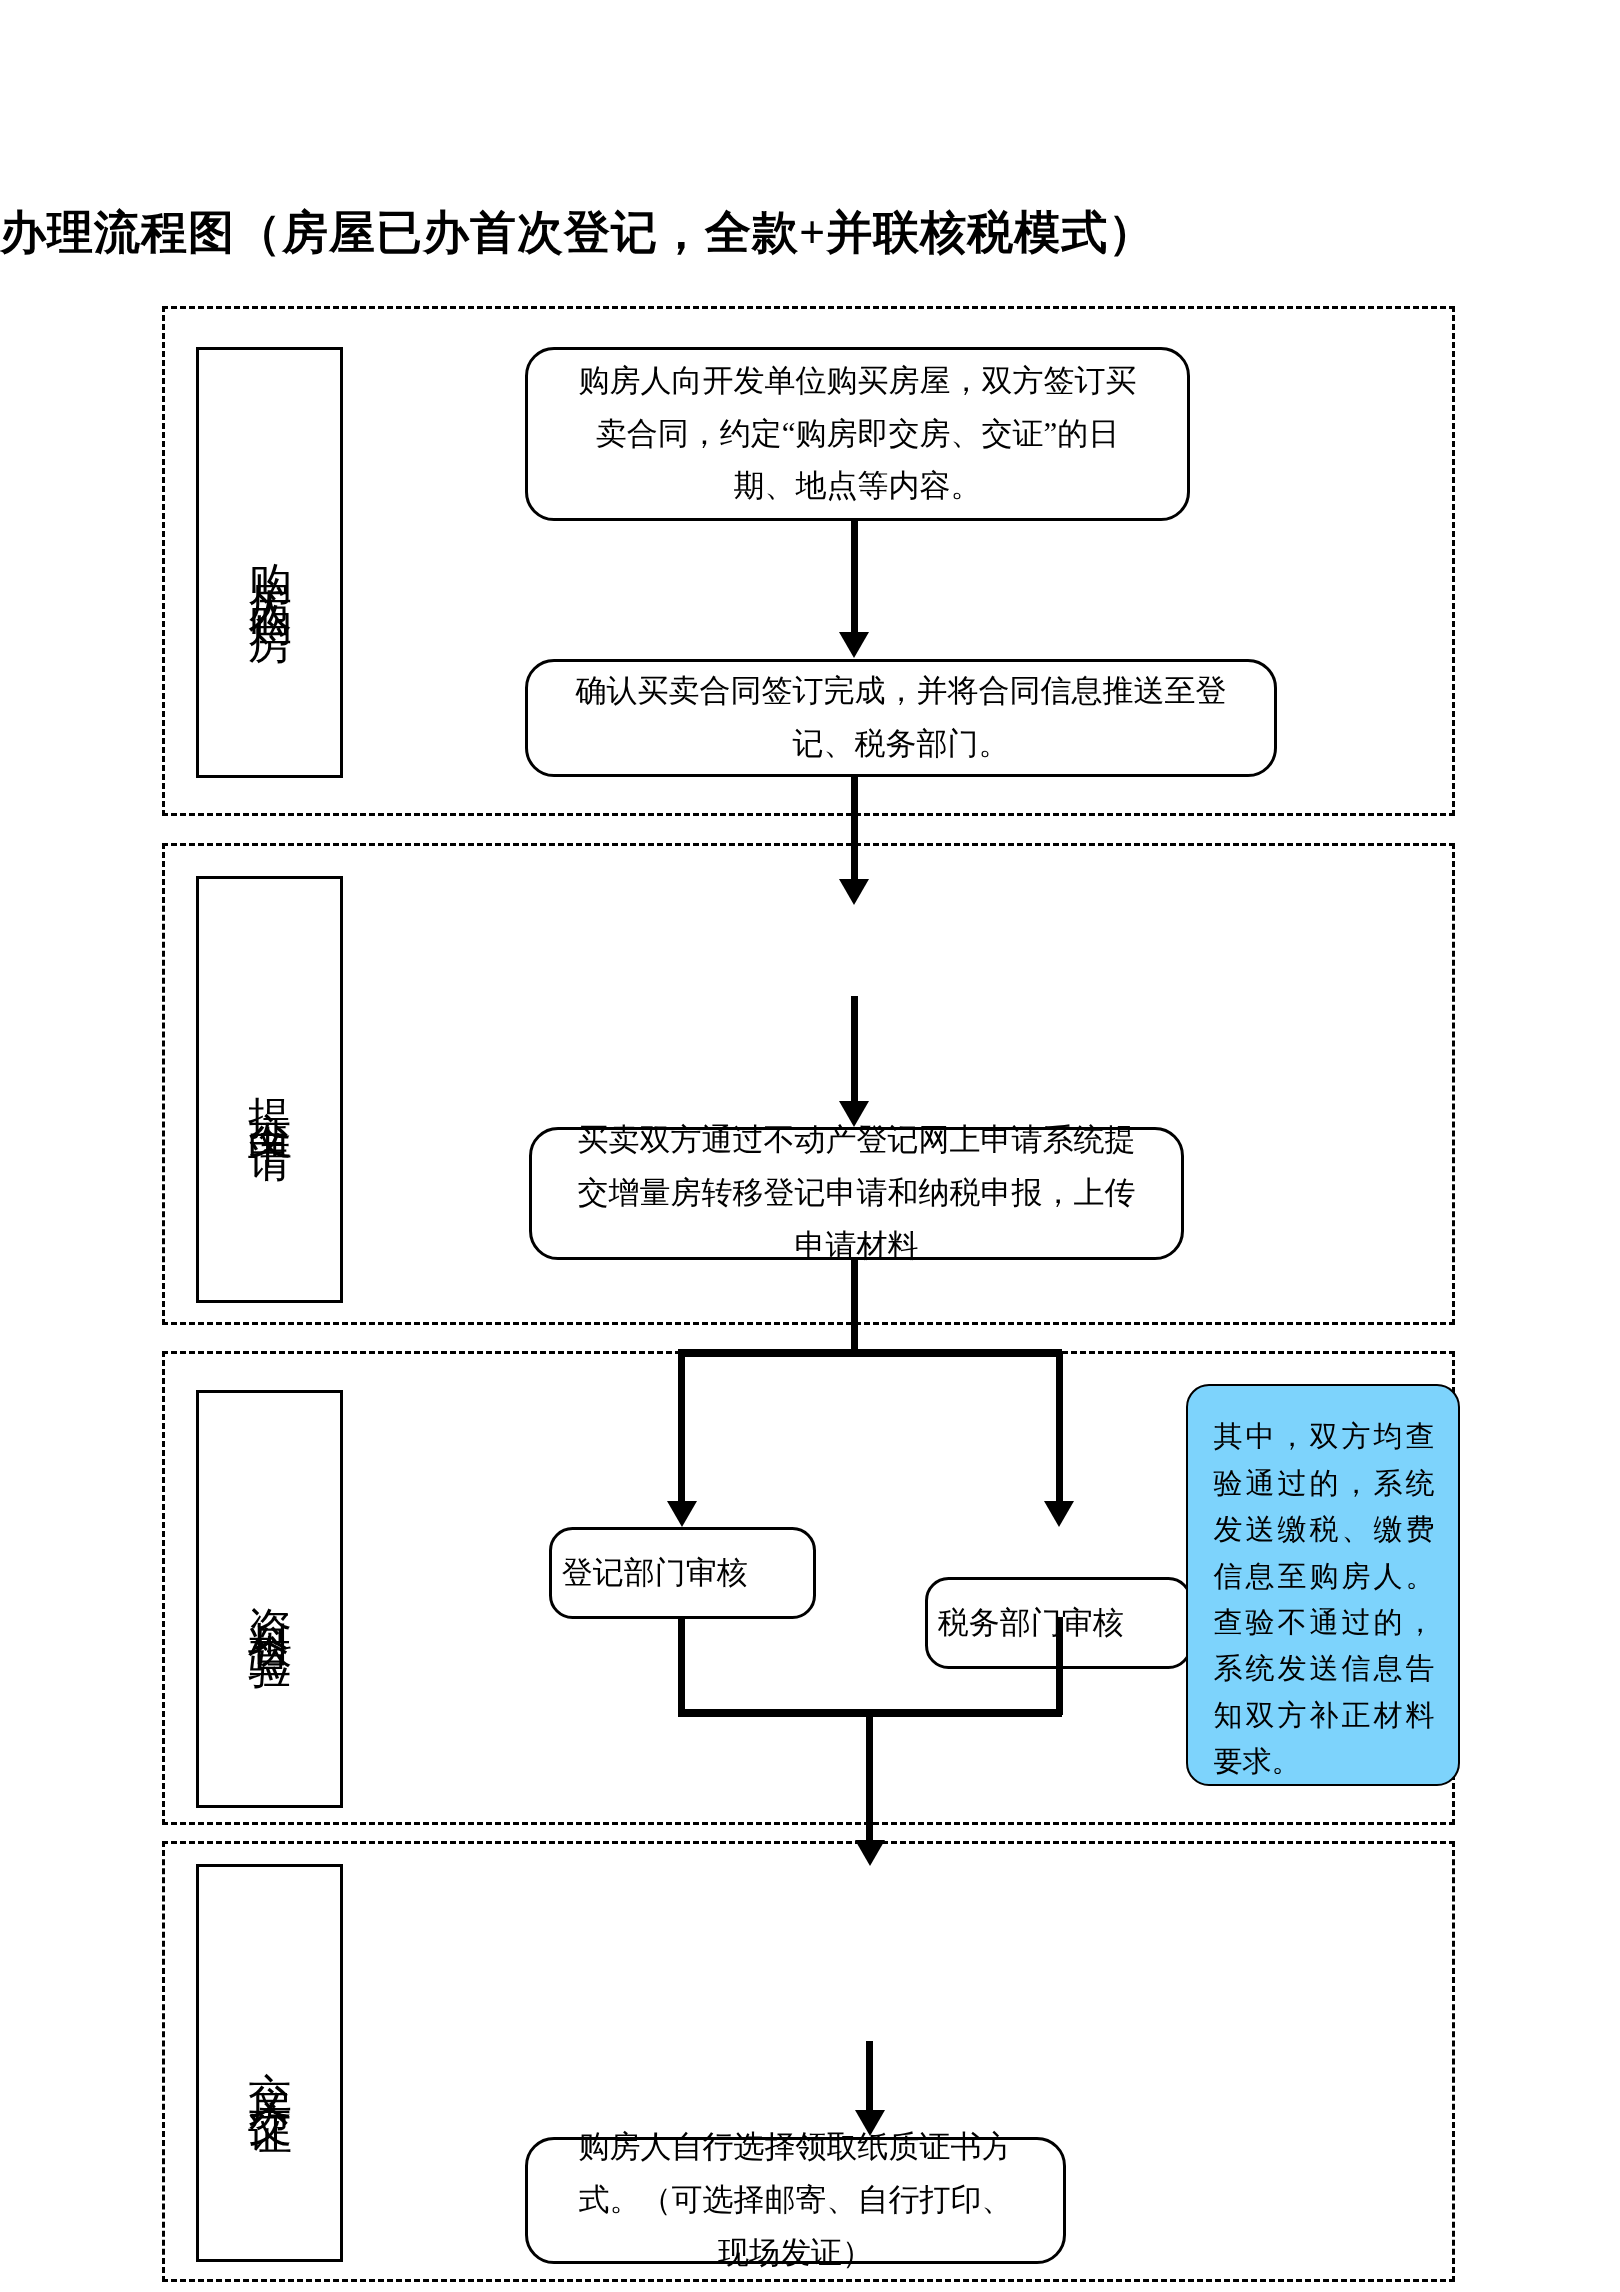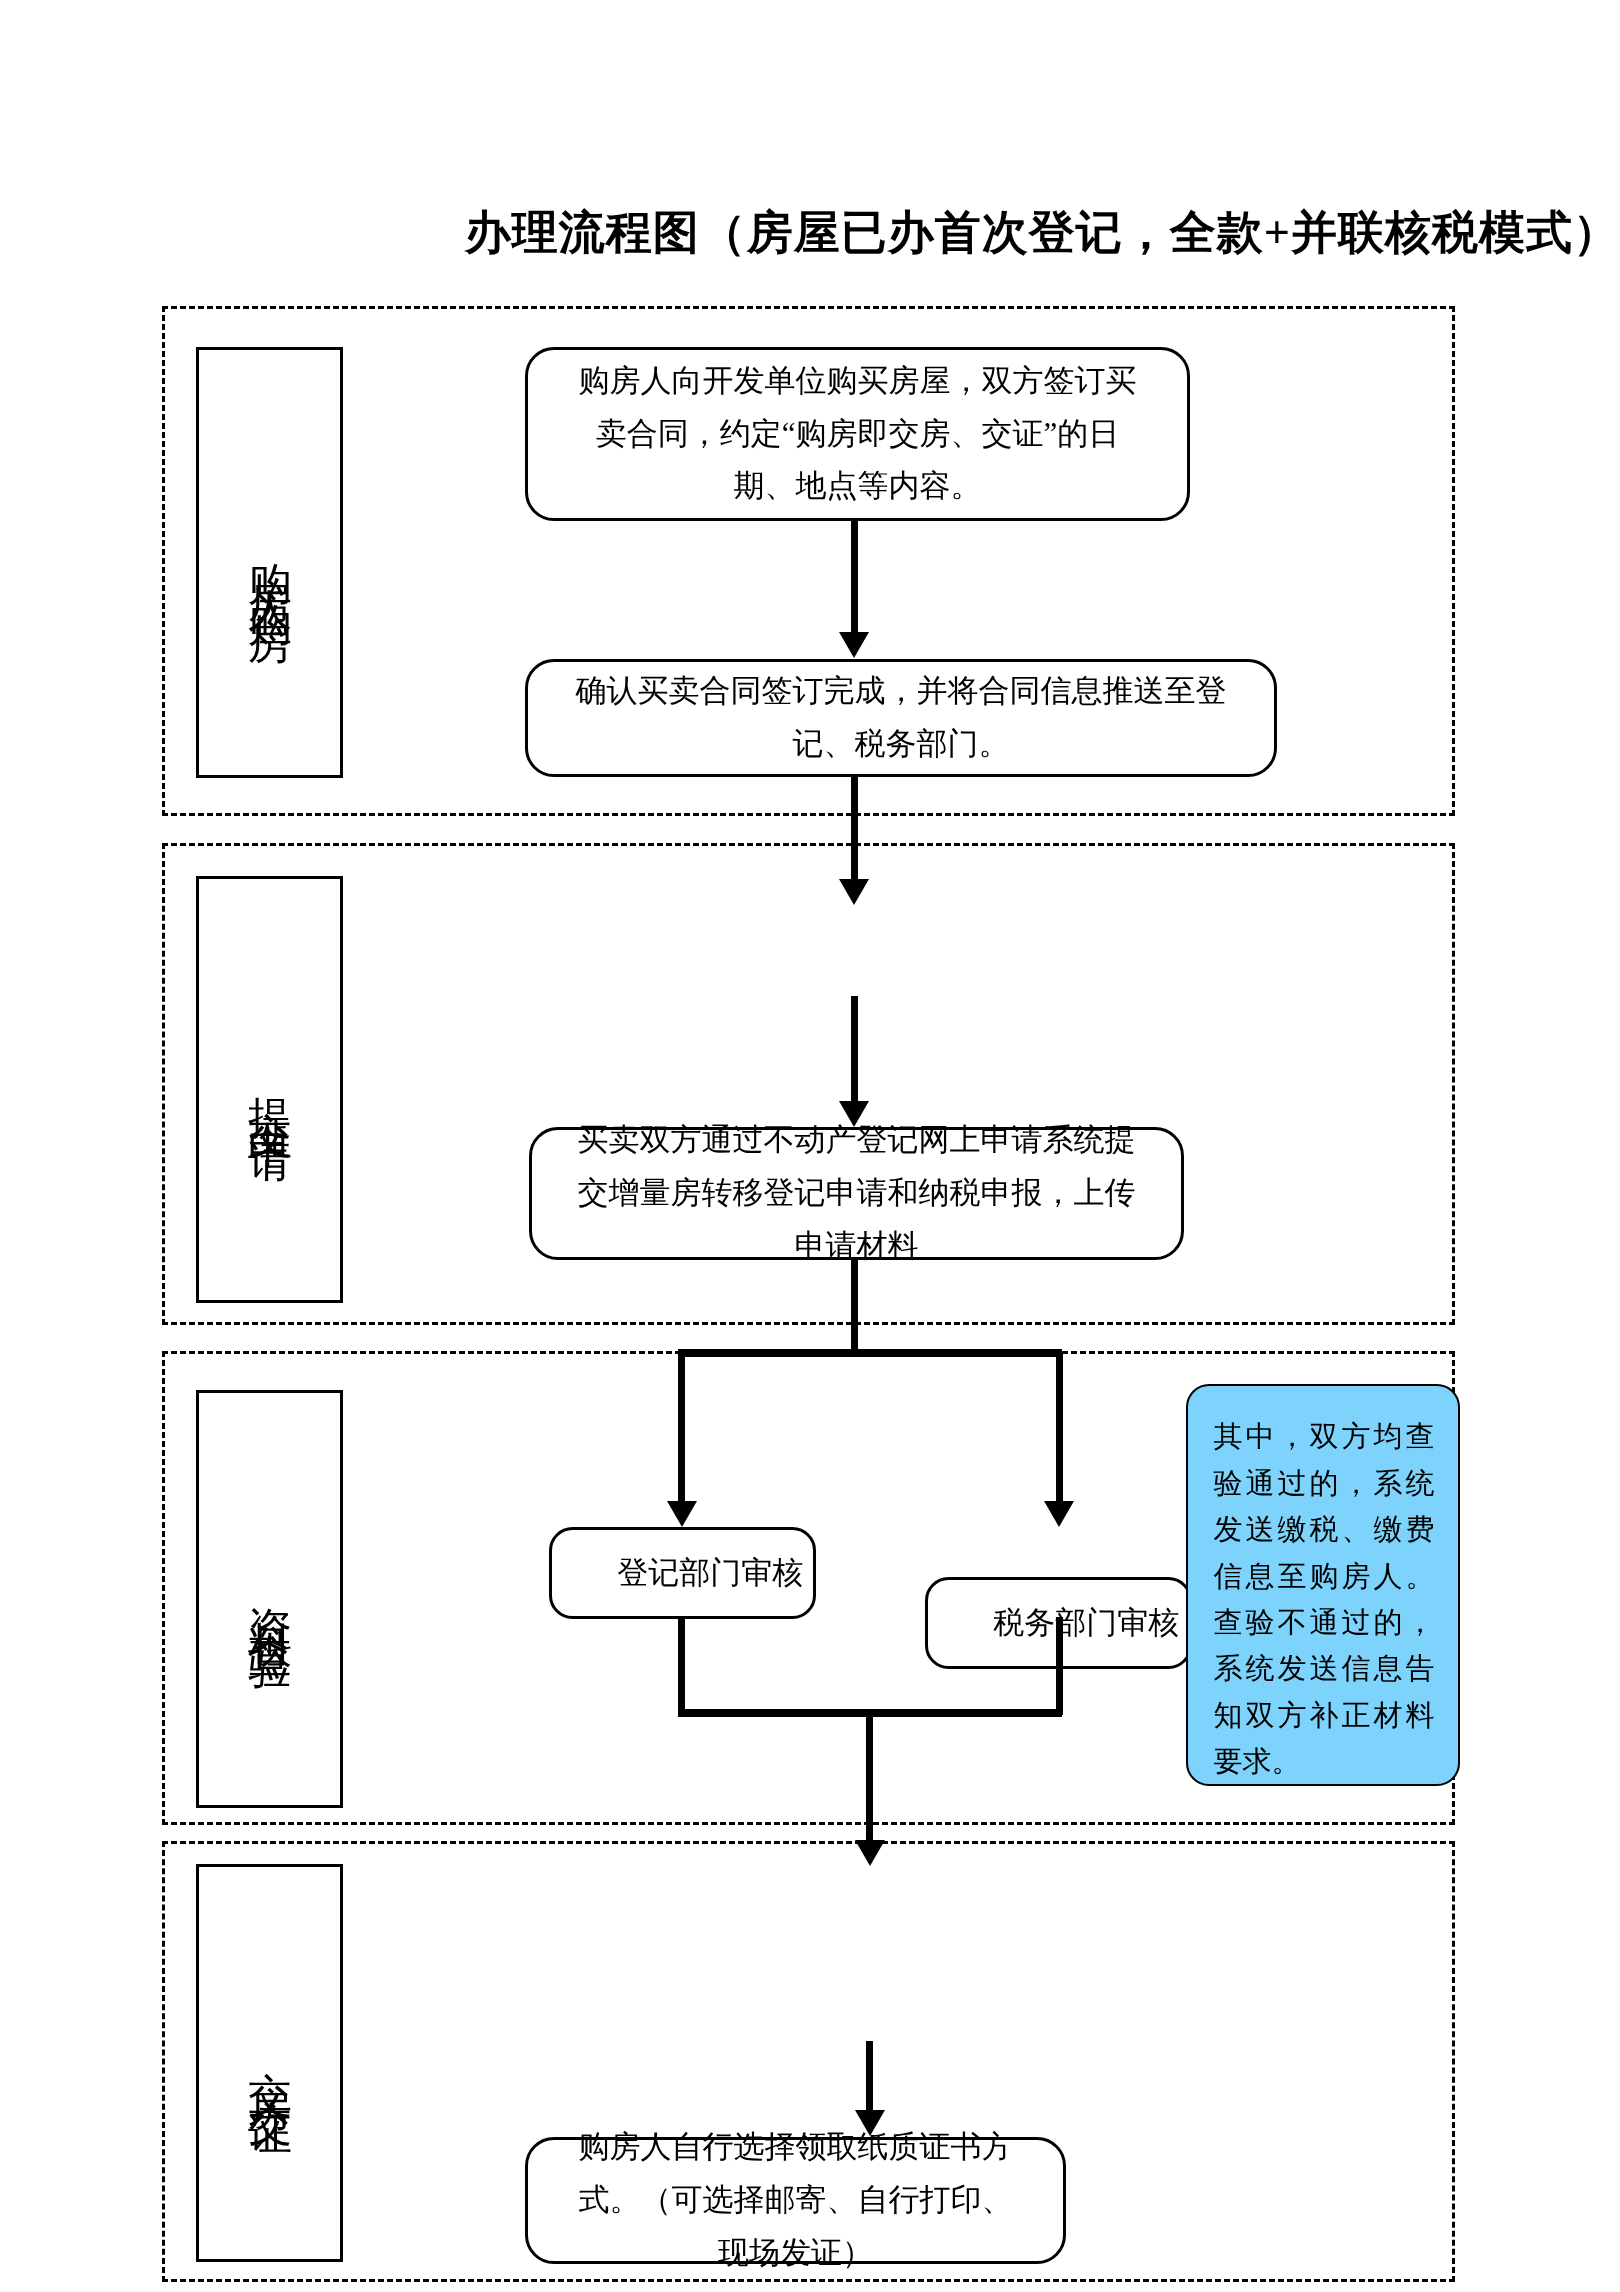--- a/index.html
+++ b/index.html
@@ -4,21 +4,21 @@
 <style>
   html,body { margin:0; padding:0; background:#ffffff; }
   .canvas {
     position:relative; width:1620px; height:2293px;
     background:#ffffff; color:#000;
     font-family:"Liberation Serif","DejaVu Serif",serif;
     overflow:hidden;
   }
   .title {
     position:absolute; left:0; top:202px; width:100%;
-    margin:0; text-align:right;
+    margin:0; text-align:left;
     font-size:46px; font-weight:bold; letter-spacing:1px;
     font-family:"Liberation Serif","DejaVu Serif",serif;
   }
   
   .sec { position:absolute; left:162px; width:1293px; border:3.9px dashed #000; box-sizing:border-box; background:transparent; }
   .sec.s1 { top:306px;  height:510px; }
   .sec.s2 { top:843px;  height:482px; }
   .sec.s3 { top:1351px; height:474px; }
   .sec.s4 { top:1841px; height:441px; }
   
@@ -32,21 +32,21 @@
   .lab.l3 { top:1390px; height:418px; }
   .lab.l4 { top:1864px; height:398px; }
   .lab span {
     writing-mode:vertical-rl; text-orientation:upright;
     font-size:44px; letter-spacing:13.7px; line-height:1;
   }
   
   .fbox {
     position:absolute; background:#fff;
     border:3.9px solid #000; border-radius:29px; box-sizing:border-box;
-    display:flex; align-items:center; justify-content:flex-end;
+    display:flex; align-items:center; justify-content:flex-start;
     text-align:center; font-size:31px; line-height:1.7; padding:5.9px 37px;
   }
   .fbox.b1 { left:525px; top:347px;  width:665px; height:174px; }
   .fbox.b2 { left:525px; top:659px;  width:752px; height:118px; }
   .fbox.b3 { left:529px; top:906px;  width:655px; height:92px;  }
   .fbox.b4 { left:529px; top:1127px; width:655px; height:133px; }
   .fbox.b5 { left:549px; top:1527px; width:267px; height:92px; border-radius:23.5px; padding:5.9px 9.8px; }
   .fbox.b6 { left:925px; top:1577px; width:267px; height:92px; border-radius:23.5px; padding:5.9px 9.8px; }
   .fbox.b7 { left:525px; top:1866px; width:665px; height:176px; }
   .fbox.b8 { left:525px; top:2137px; width:541px; height:127px; }

